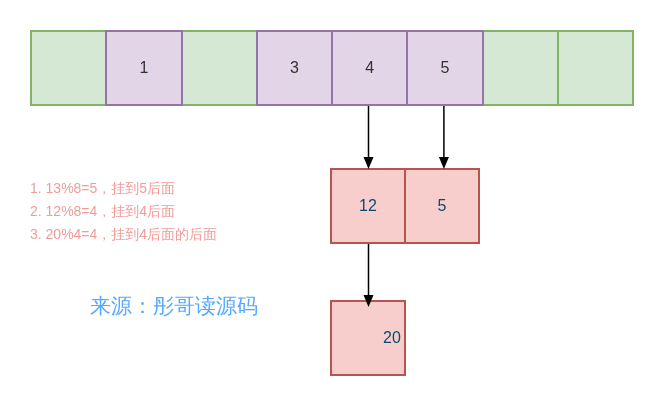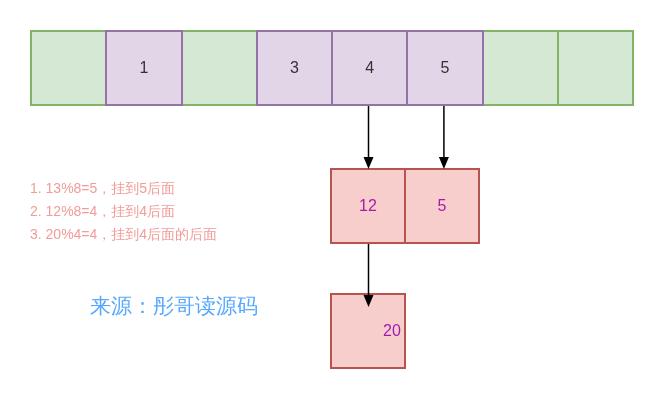--- a/index.html
+++ b/index.html
@@ -44,21 +44,21 @@
     position: absolute;
     box-sizing: border-box;
     width: 76px;
     height: 76px;
     background: var(--node-fill);
     border: 2px solid var(--node-border);
     display: flex;
     align-items: center;
     justify-content: center;
     font-size: 16px;
-    color: #a21caf;
+    color: #0c4a6e;
     z-index: 3;
   }
   .annotations {
     position: absolute;
     left: 30px;
     top: 169px;
     font-size: 14px;
     line-height: 23px;
     color: var(--annot-color);
     white-space: nowrap;
@@ -96,21 +96,21 @@
       <div class="cell occupied" style="left: 225.75px; width: 77.25px;">3</div>
       <div class="cell occupied" style="left: 301px; width: 77.25px;">4</div>
       <div class="cell occupied" style="left: 376.25px; width: 77.25px;">5</div>
       <div class="cell empty" style="left: 451.5px; width: 77.25px;"></div>
       <div class="cell empty" style="left: 526.75px; width: 77.25px;"></div>
     </div>
 
   <div>
       <div class="node" style="left: 330px; top: 168px;">12</div>
       <div class="node" style="left: 404px; top: 168px;">5</div>
-      <div class="node" style="left: 330px; top: 293px; padding-left: 48px;">20</div>
+      <div class="node" style="left: 330px; top: 300px; padding-left: 48px;">20</div>
     </div>
 
   <svg class="arrows" viewBox="0 0 664 410">
     <g>
       <line x1="368.5" y1="106" x2="368.5" y2="158"></line>
       <polygon points="363.5,157 373.5,157 368.5,169"></polygon>
     </g>
     <g>
       <line x1="443.9" y1="106" x2="443.9" y2="158"></line>
       <polygon points="438.9,157 448.9,157 443.9,169"></polygon>

